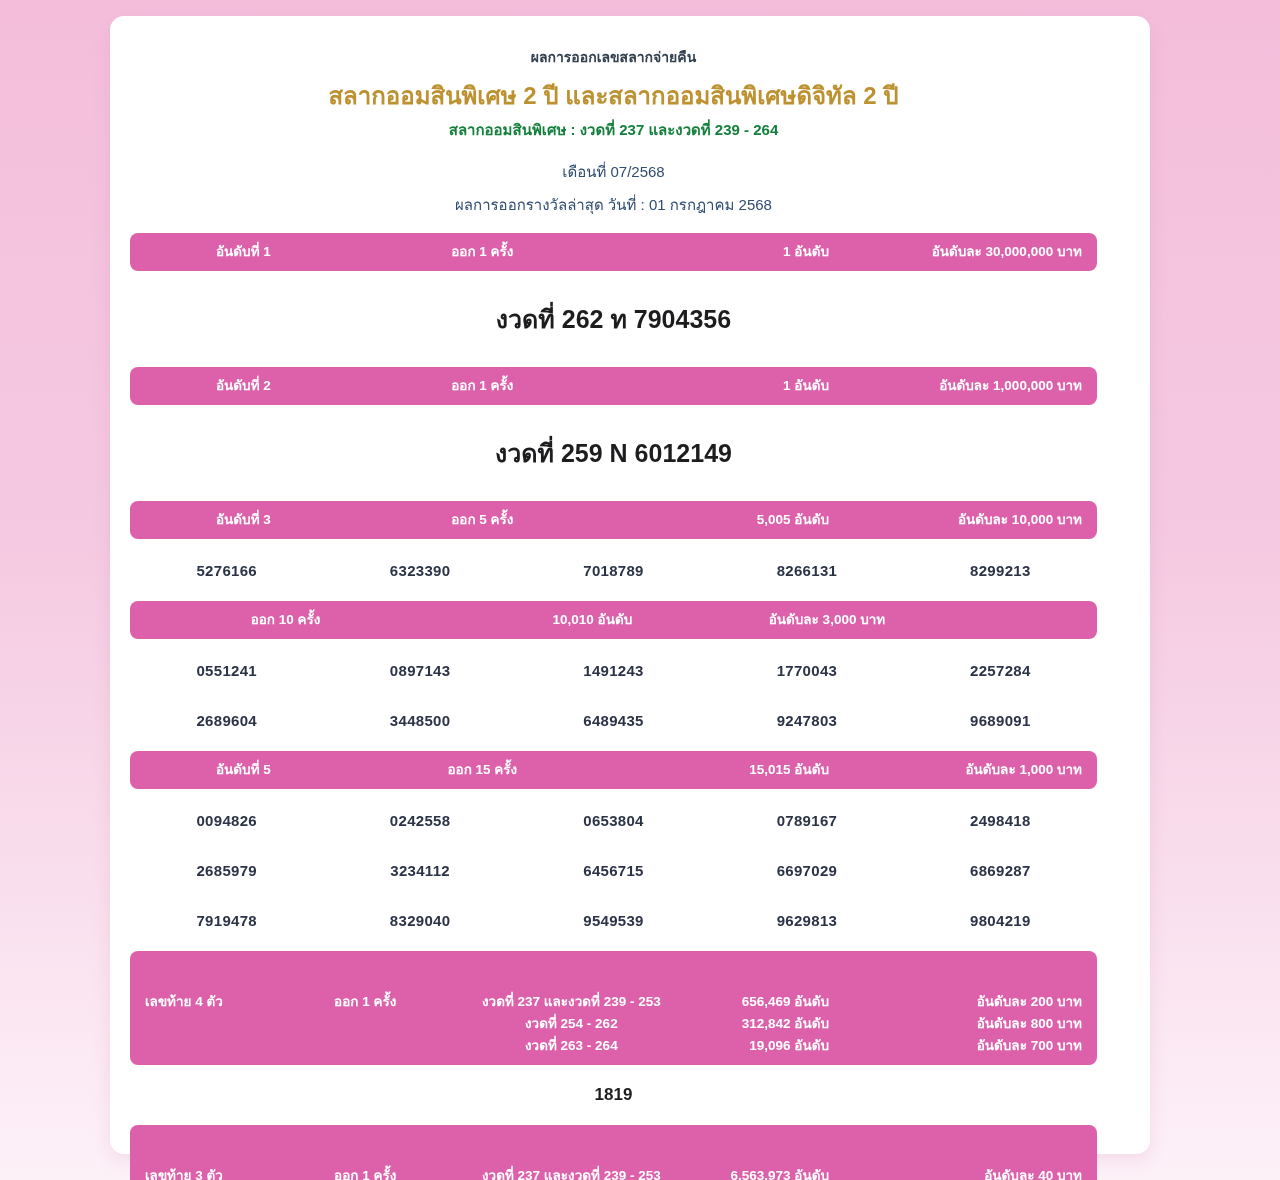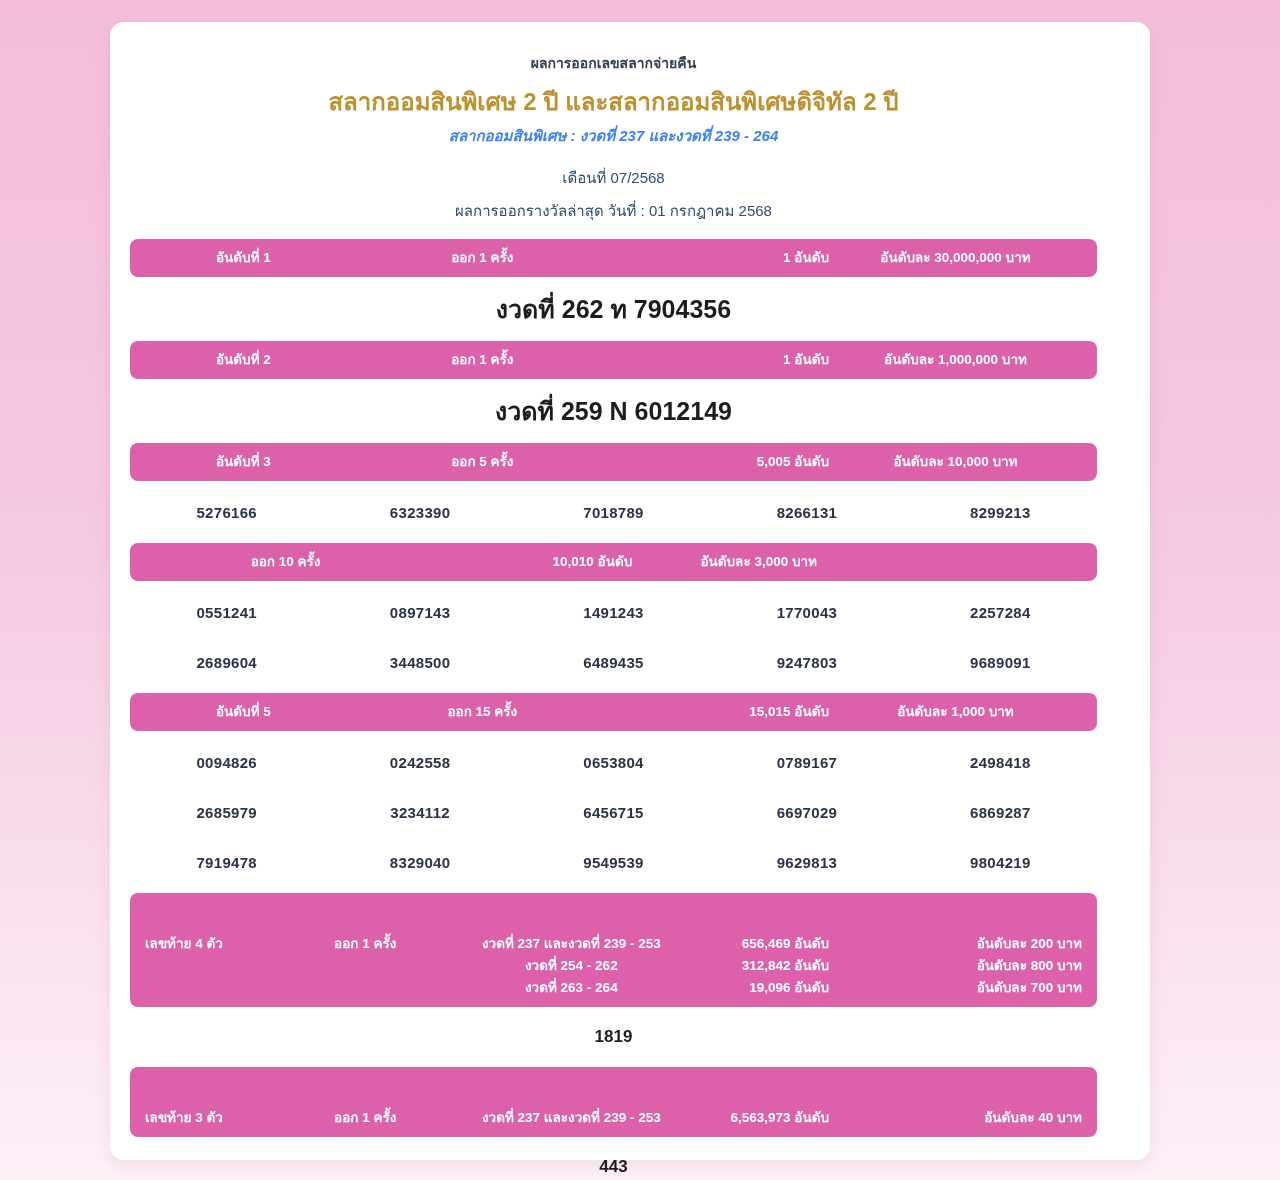--- a/index.html
+++ b/index.html
@@ -5,21 +5,21 @@
   * { margin: 0; padding: 0; box-sizing: border-box; }
   html, body { width: 1280px; height: 1180px; }
   body {
     font-family: "Liberation Sans", "DejaVu Sans", sans-serif;
     background: linear-gradient(180deg, #f4bedb 0%, #f5c9e1 45%, #fdf1f8 100%);
     position: relative;
     overflow: hidden;
   }
   .card {
     position: absolute;
-    left: 110px; top: 22px;
+    left: 110px; top: 16px;
     width: 1040px; height: 1138px;
     background: #ffffff;
     border-radius: 14px;
     box-shadow: 0 6px 18px rgba(190, 100, 150, 0.15);
     padding: 30px 53px 0 20px;
   }
   
   .hdr { text-align: center; }
   .hdr-small {
     color: #33404f;
@@ -27,25 +27,24 @@
     font-weight: bold;
     margin-bottom: 12px;
   }
   .hdr-title {
     color: #bd912f;
     font-size: 24px;
     font-weight: bold;
     line-height: 32px;
   }
   .hdr-sub {
-    color: #3b82f6;
+    color: #15803d;
     font-size: 15px;
     font-weight: bold;
     margin-top: 6px;
-    font-style: italic;
   }
   .hdr-month {
     color: #2f4d71;
     font-size: 15px;
     margin-top: 18px;
   }
   .hdr-latest {
     color: #2f4d71;
     font-size: 15px;
     margin-top: 9px;
@@ -60,23 +59,23 @@
     font-size: 13.5px;
     display: flex;
     align-items: center;
     min-height: 38px;
     padding: 0 15px;
   }
   .bc { line-height: 38px; white-space: nowrap; }
   .bc-rank  { width: 21%; text-align: center; }
   .bc-draws { width: 30%; text-align: center; }
   .bc-count { width: 22%; text-align: right; }
-  .bc-prize { width: 27%; text-align: center; }
+  .bc-prize { width: 27%; text-align: right; }
   .winner-big {
-    height: 64px;
+    height: 96px;
     display: flex;
     align-items: center;
     justify-content: center;
     color: #1d1d1f;
     font-size: 25px;
     font-weight: bold;
   }
   .num-grid { padding: 6px 0; }
   .num-row { display: flex; height: 50px; }
   .num-cell {

